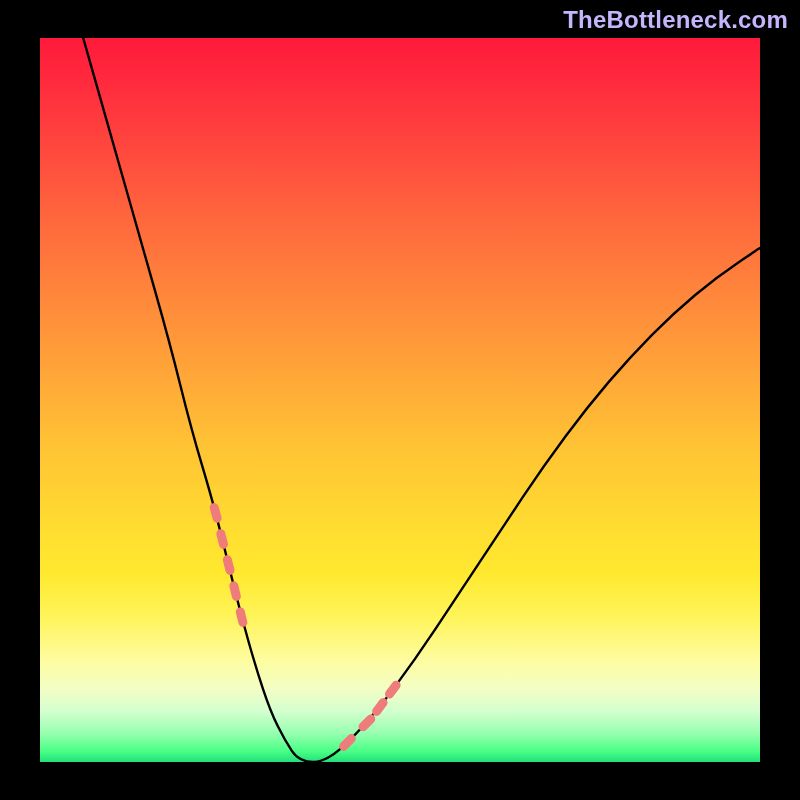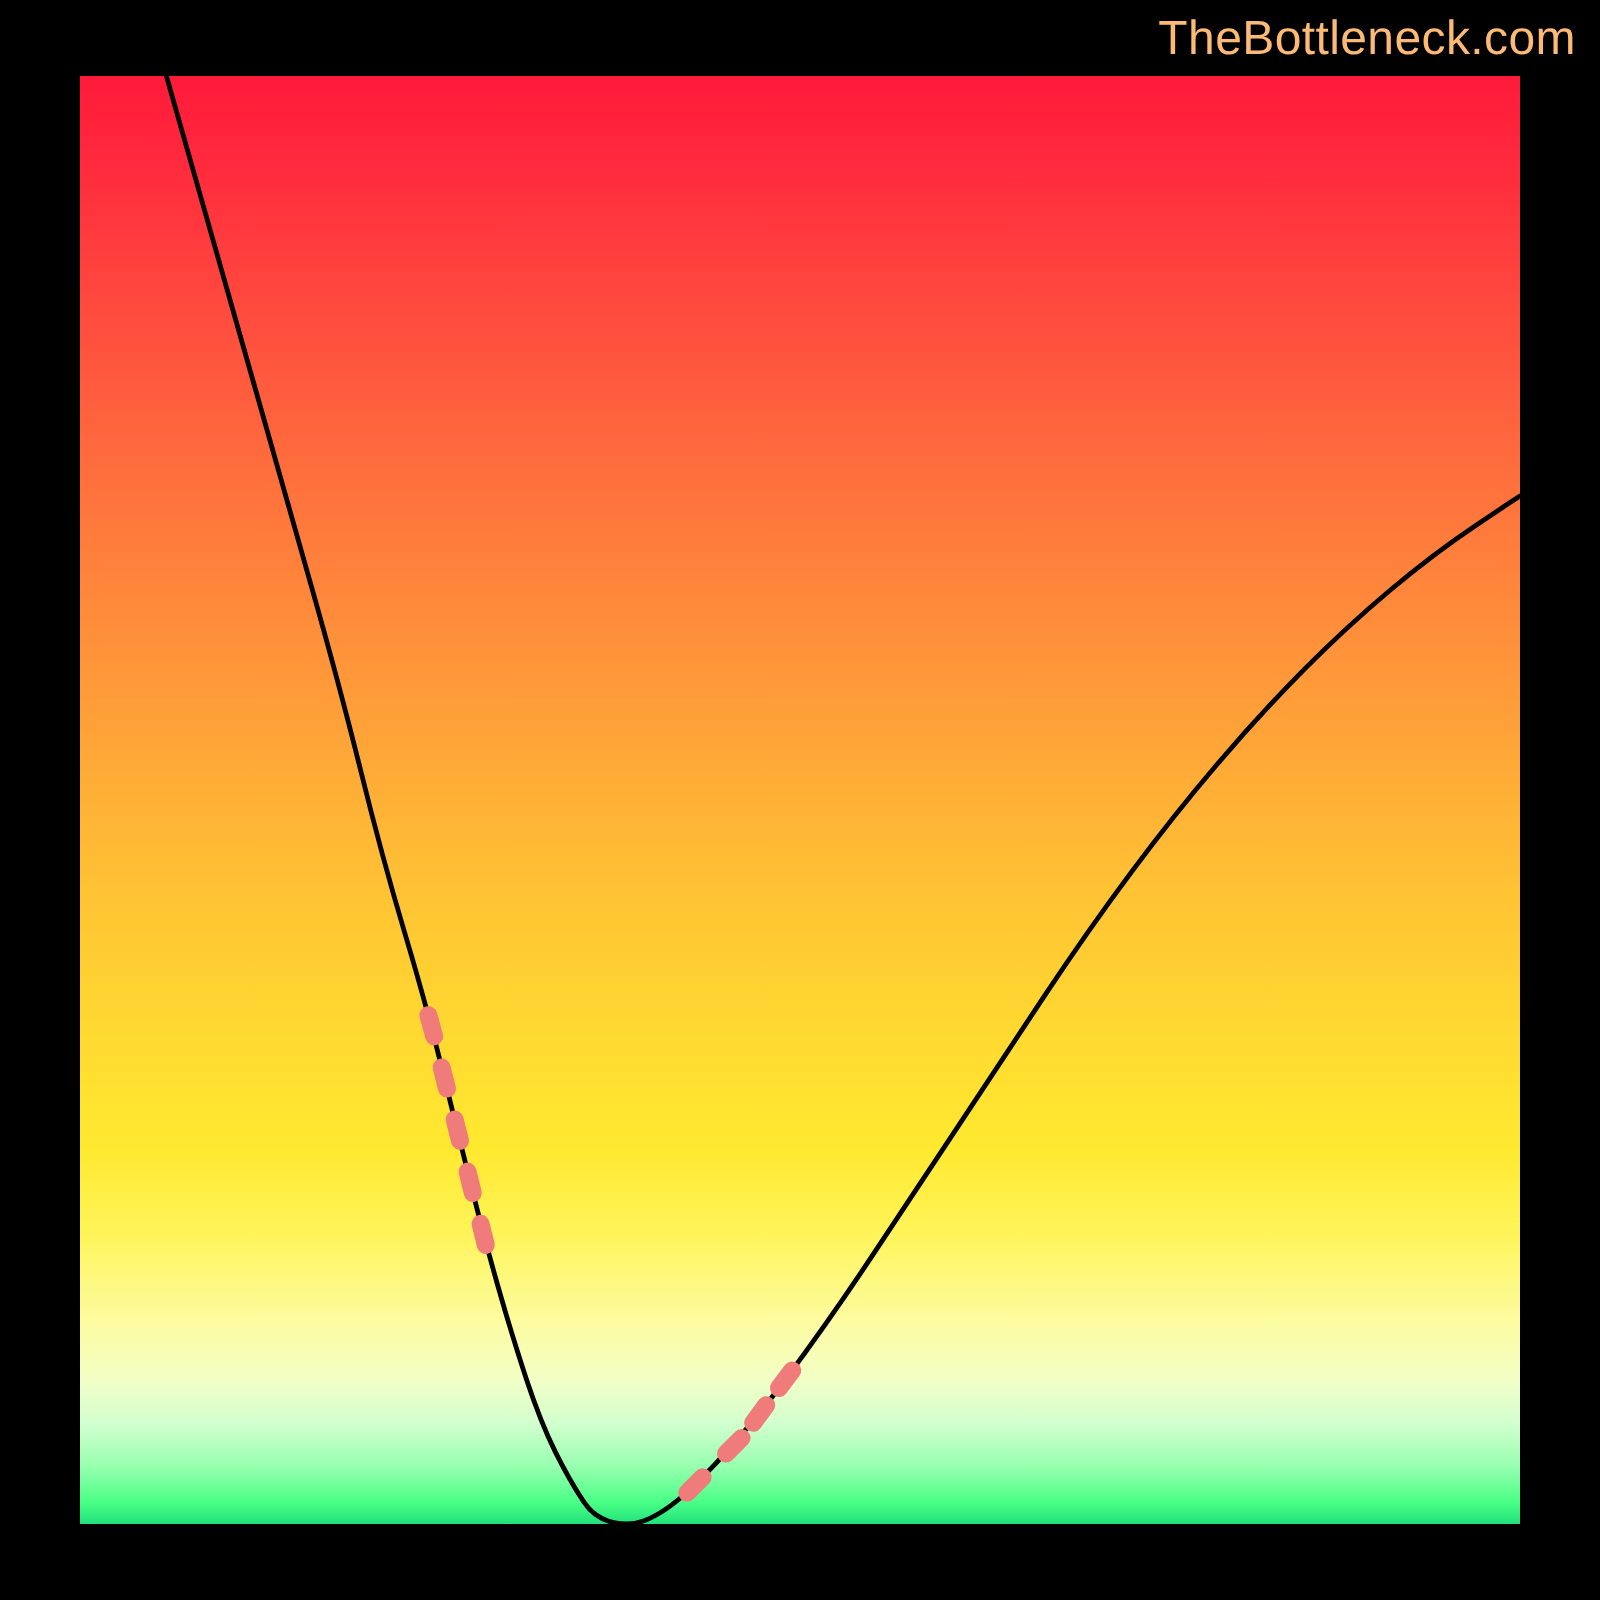--- a/index.html
+++ b/index.html
@@ -14,23 +14,23 @@
   .frame {
     position: relative;
     width: 800px;
     height: 800px;
     background: #000;
   }
   .watermark {
     position: absolute;
     top: 6px;
     right: 12px;
-    color: #fdba74;
+    color: #c4b5fd;
     font-size: 24px;
-    font-weight: 400;
+    font-weight: 700;
     letter-spacing: 0.2px;
     z-index: 20;
   }
   .plot {
     position: absolute;
     left: 40px;
     top: 38px;
     width: 720px;
     height: 724px;
     

